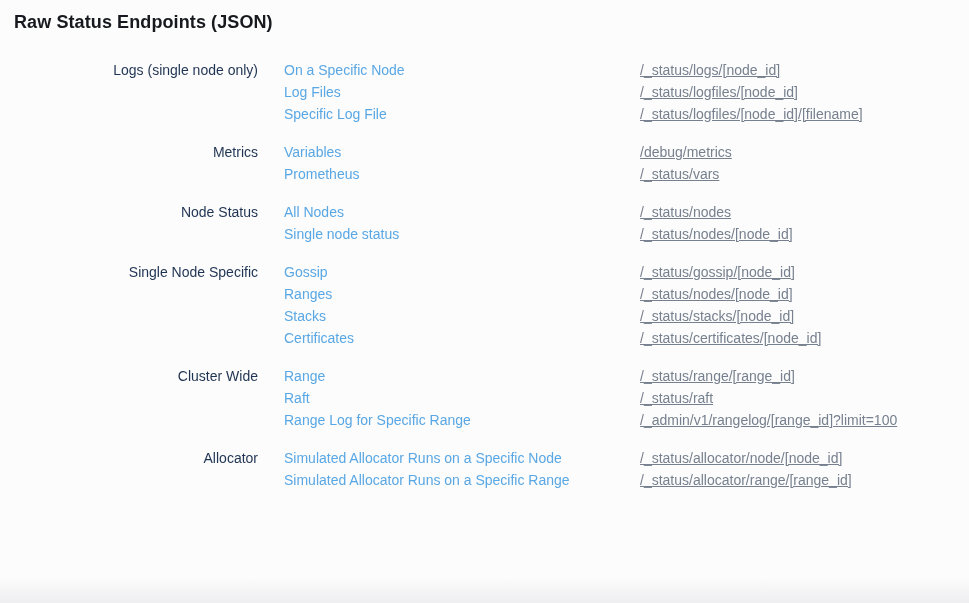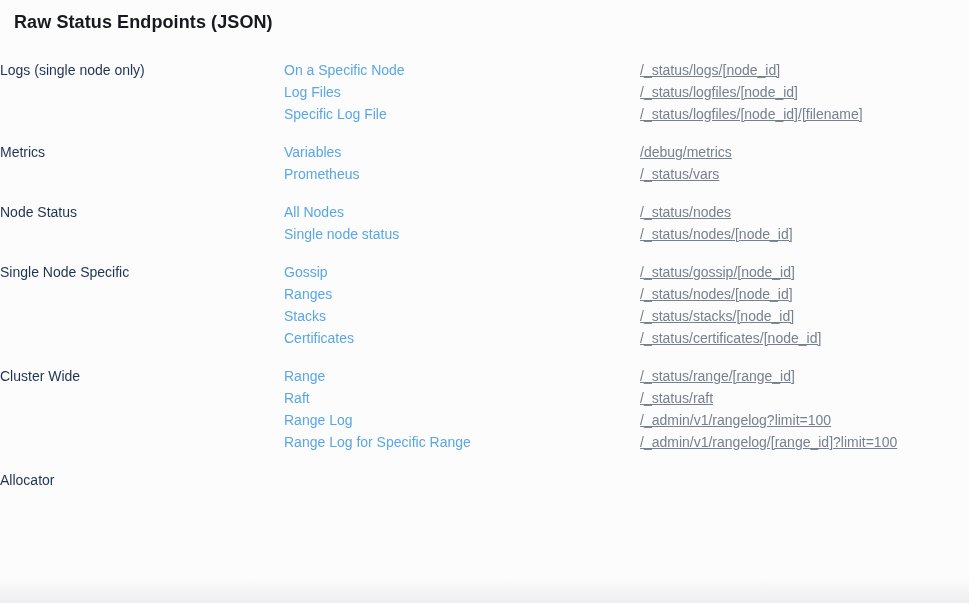--- a/index.html
+++ b/index.html
@@ -32,21 +32,21 @@
   }
   .section {
     display: flex;
     align-items: flex-start;
     margin-bottom: 16px;
   }
   .cat {
     width: 284px;
     flex: 0 0 284px;
     padding-right: 26px;
-    text-align: left;
+    text-align: right;
     color: var(--category);
     font-size: 14px;
     line-height: 22px;
   }
   .items {
     display: flex;
     flex-direction: column;
   }
   .row {
     display: flex;
@@ -154,29 +154,35 @@
     <div class="items">
       <div class="row">
         <a class="link">Range</a>
         <span class="path">/_status/range/[range_id]</span>
       </div>
       <div class="row">
         <a class="link">Raft</a>
         <span class="path">/_status/raft</span>
       </div>
       <div class="row">
-        <a class="link">Range Log</a>
-        <span class="path">/_admin/v1/rangelog?limit=100</span>
-      </div>
-      <div class="row">
         <a class="link">Range Log for Specific Range</a>
         <span class="path">/_admin/v1/rangelog/[range_id]?limit=100</span>
       </div>
     </div>
   </div>
 
   <div class="section">
     <div class="cat">Allocator</div>
+    <div class="items">
+      <div class="row">
+        <a class="link">Simulated Allocator Runs on a Specific Node</a>
+        <span class="path">/_status/allocator/node/[node_id]</span>
+      </div>
+      <div class="row">
+        <a class="link">Simulated Allocator Runs on a Specific Range</a>
+        <span class="path">/_status/allocator/range/[range_id]</span>
+      </div>
+    </div>
   </div>
 
 </div>
 
 <div class="footer-band"></div>
 
 </body></html>

